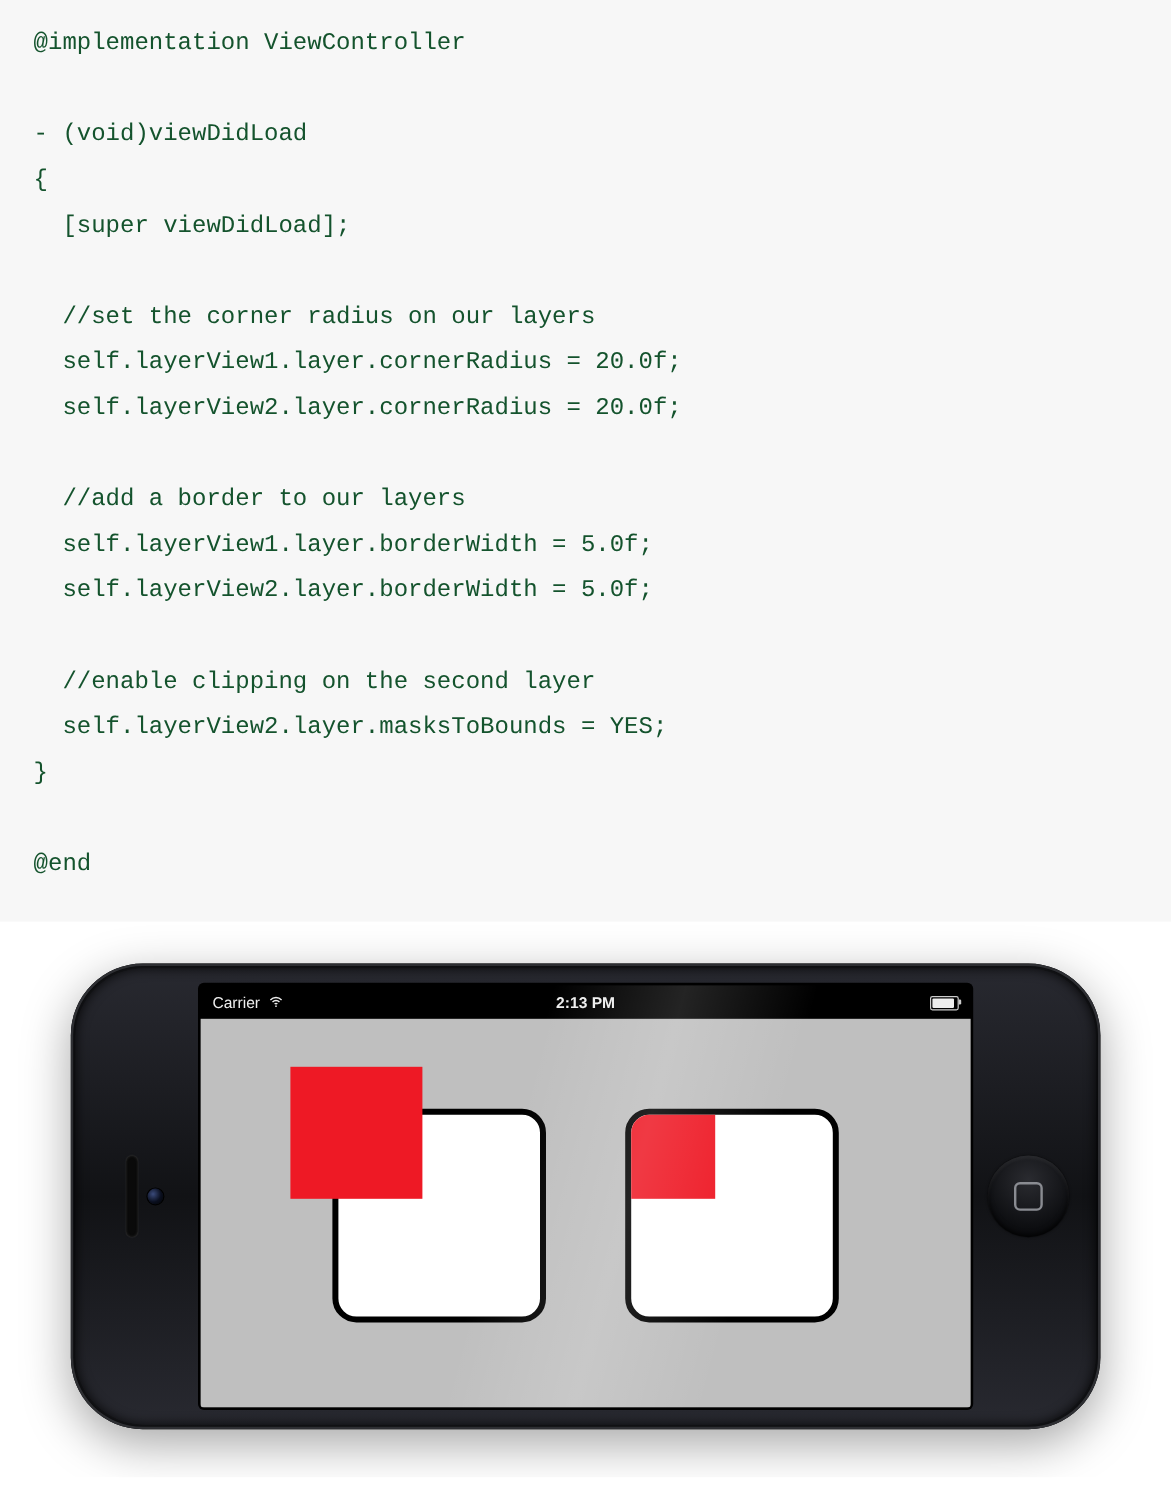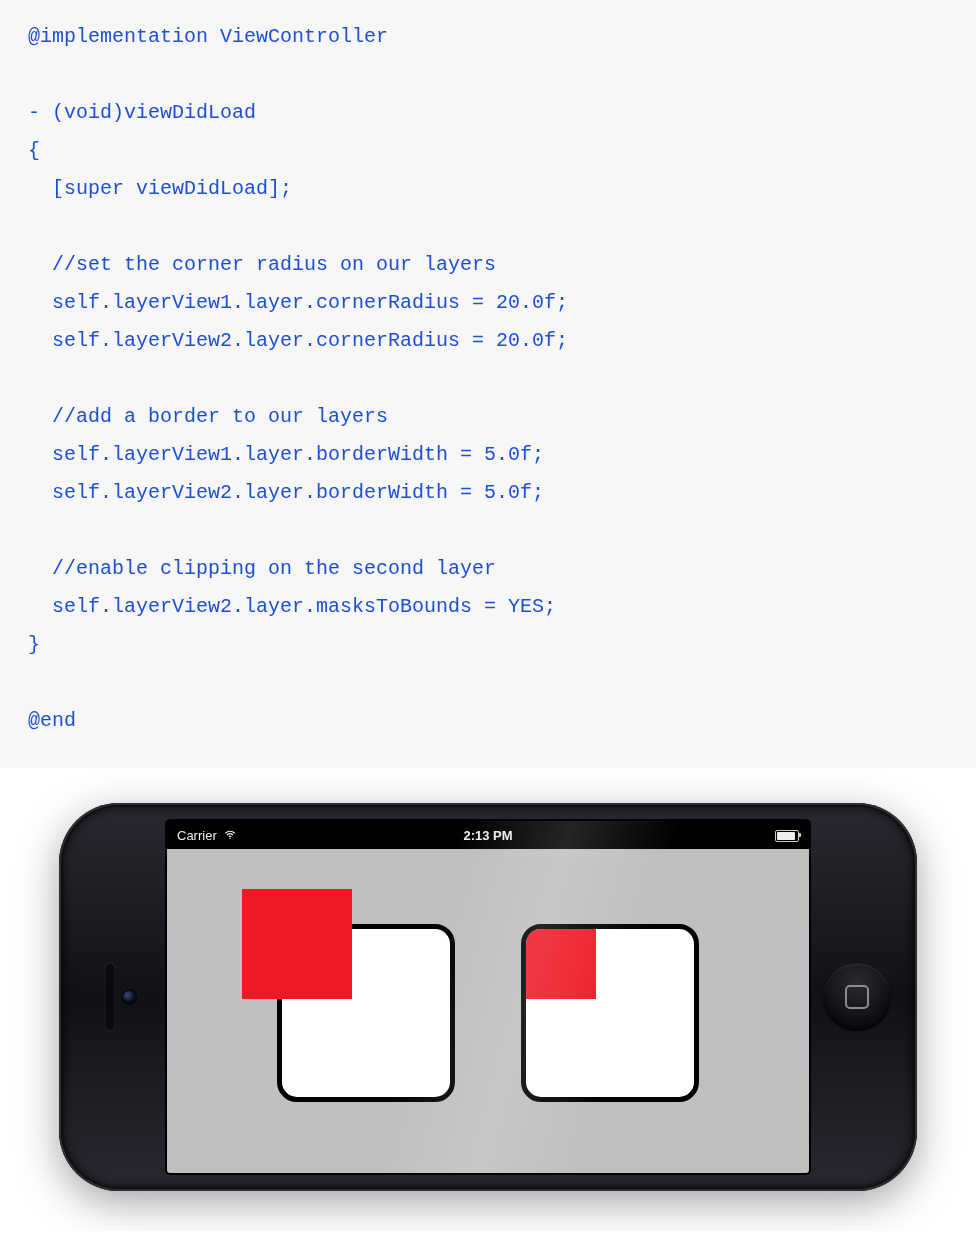--- a/index.html
+++ b/index.html
@@ -9,21 +9,21 @@
     font-family: -apple-system, Helvetica, Arial, sans-serif;
     width: 976px;
   }
   .code-block {
     background: #f7f7f7;
     padding: 18px 28px 28px 28px;
     font-family: Menlo, Consolas, "Courier New", monospace;
     font-size: 20px;
     line-height: 1.9;
     white-space: pre;
-    color: #1d4ed8;
+    color: #14532d;
     font-weight: 500;
   }
   .phone-area {
     padding: 35px 40px 40px 40px;
     display: flex;
     justify-content: center;
   }
   .phone-shadow {
     filter: drop-shadow(0 12px 20px rgba(0,0,0,0.35));
   }

